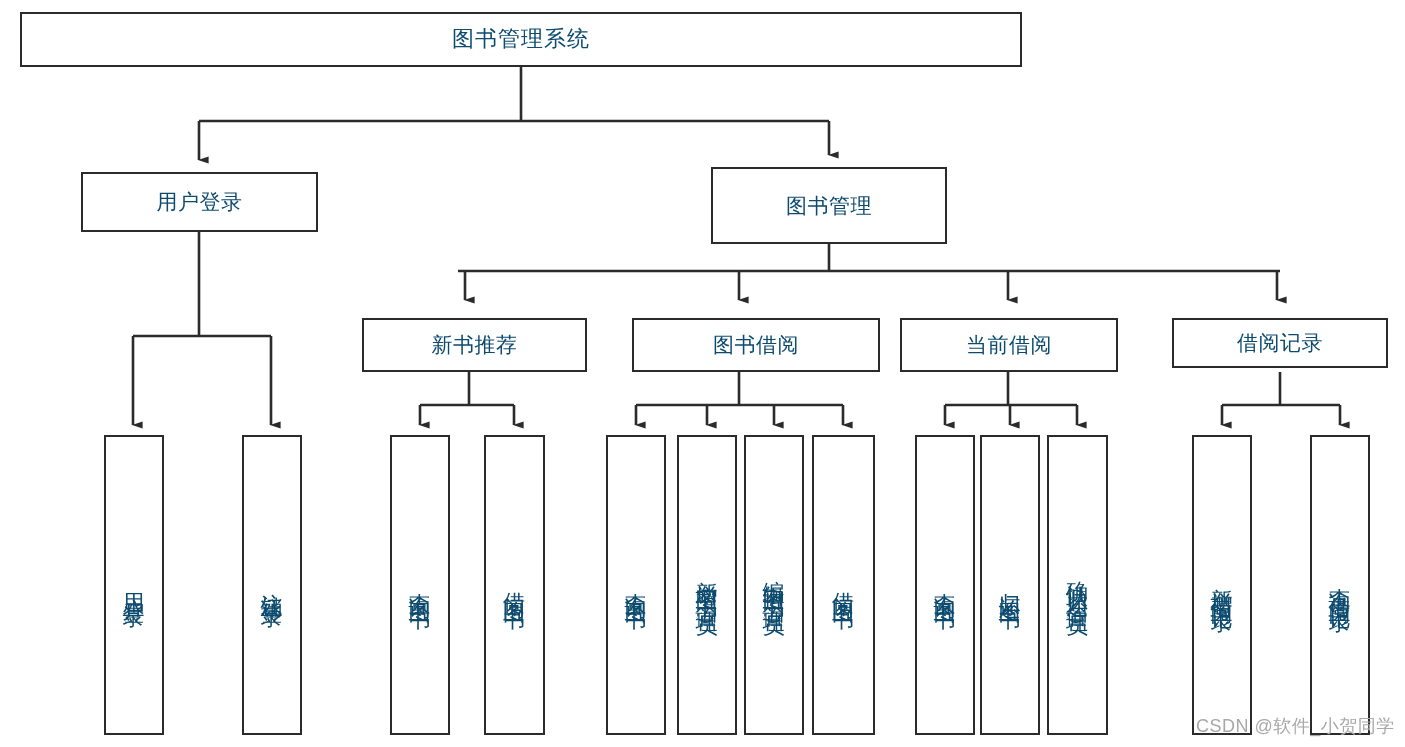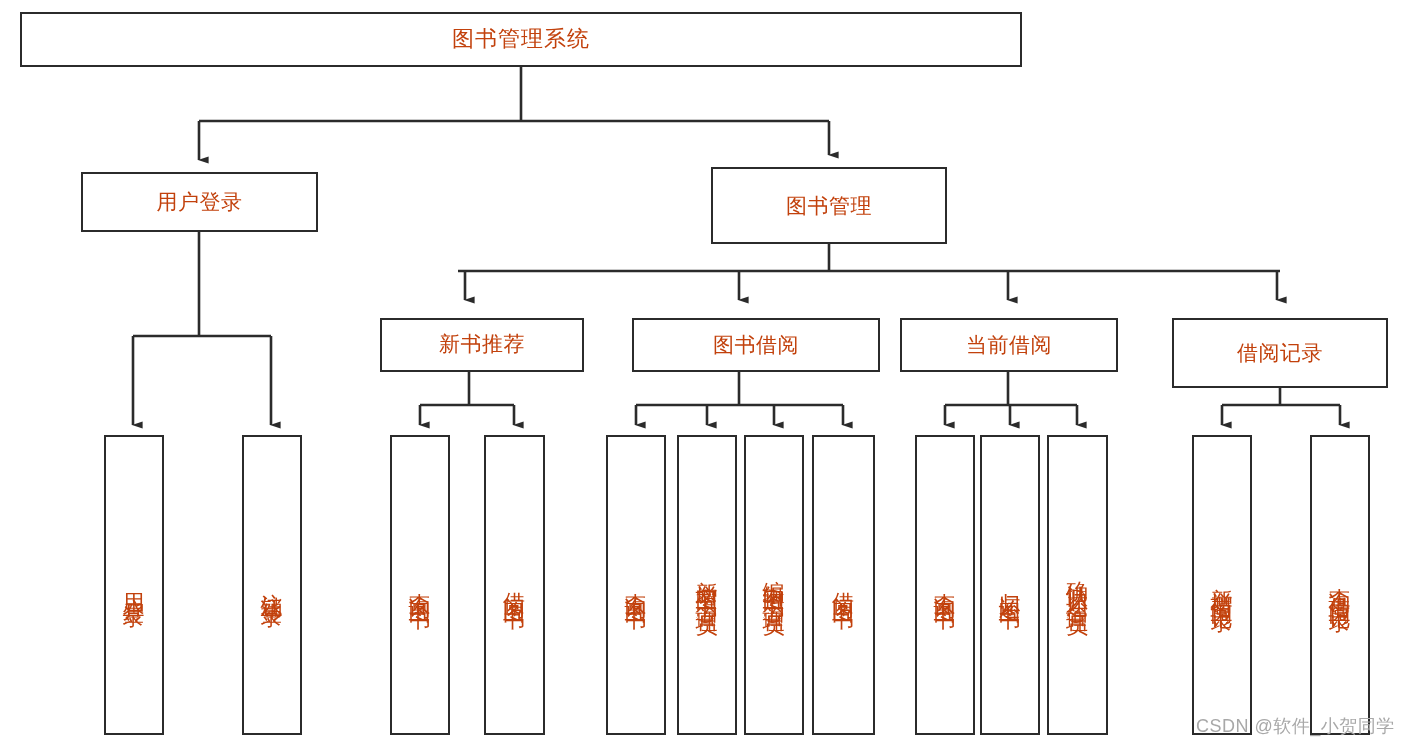--- a/index.html
+++ b/index.html
@@ -33,21 +33,21 @@
     background: #ffffff;
     display: flex;
     align-items: center;
     justify-content: center;
     color: #1a1a1a;
   }
   .node-label {
     display: block;
     text-align: center;
     line-height: 1.22;
-    color: #c2410c;
+    color: #0c4a6e;
     white-space: pre-wrap;
   }
   
   .node.horiz .node-label {
     font-size: 21px;
     letter-spacing: 0.5px;
   }
   .node.root .node-label {
     font-size: 22px;
     letter-spacing: 1px;
@@ -136,33 +136,33 @@
   </div>
 
   <div class="node horiz" style="left:81px; top:172px; width:237px; height:60px;">
     <span class="node-label">用户登录</span>
   </div>
 
   <div class="node horiz" style="left:711px; top:167px; width:236px; height:77px;">
     <span class="node-label">图书管理</span>
   </div>
 
-  <div class="node horiz" style="left:380px; top:318px; width:204px; height:54px;font-family:Liberation Serif, serif;">
+  <div class="node horiz" style="left:362px; top:318px; width:225px; height:54px;">
     <span class="node-label">新书推荐</span>
   </div>
 
   <div class="node horiz" style="left:632px; top:318px; width:248px; height:54px;">
     <span class="node-label">图书借阅</span>
   </div>
 
   <div class="node horiz" style="left:900px; top:318px; width:218px; height:54px;">
     <span class="node-label">当前借阅</span>
   </div>
 
-  <div class="node horiz" style="left:1172px; top:318px; width:216px; height:70px;">
+  <div class="node horiz" style="left:1172px; top:318px; width:216px; height:50px;">
     <span class="node-label">借阅记录</span>
   </div>
 
   <div class="node vert" style="left:104px; top:435px; width:60px; height:300px;">
     <span class="node-label">用户登录</span>
   </div>
 
   <div class="node vert" style="left:242px; top:435px; width:60px; height:300px;">
     <span class="node-label">注销登录</span>
   </div>

